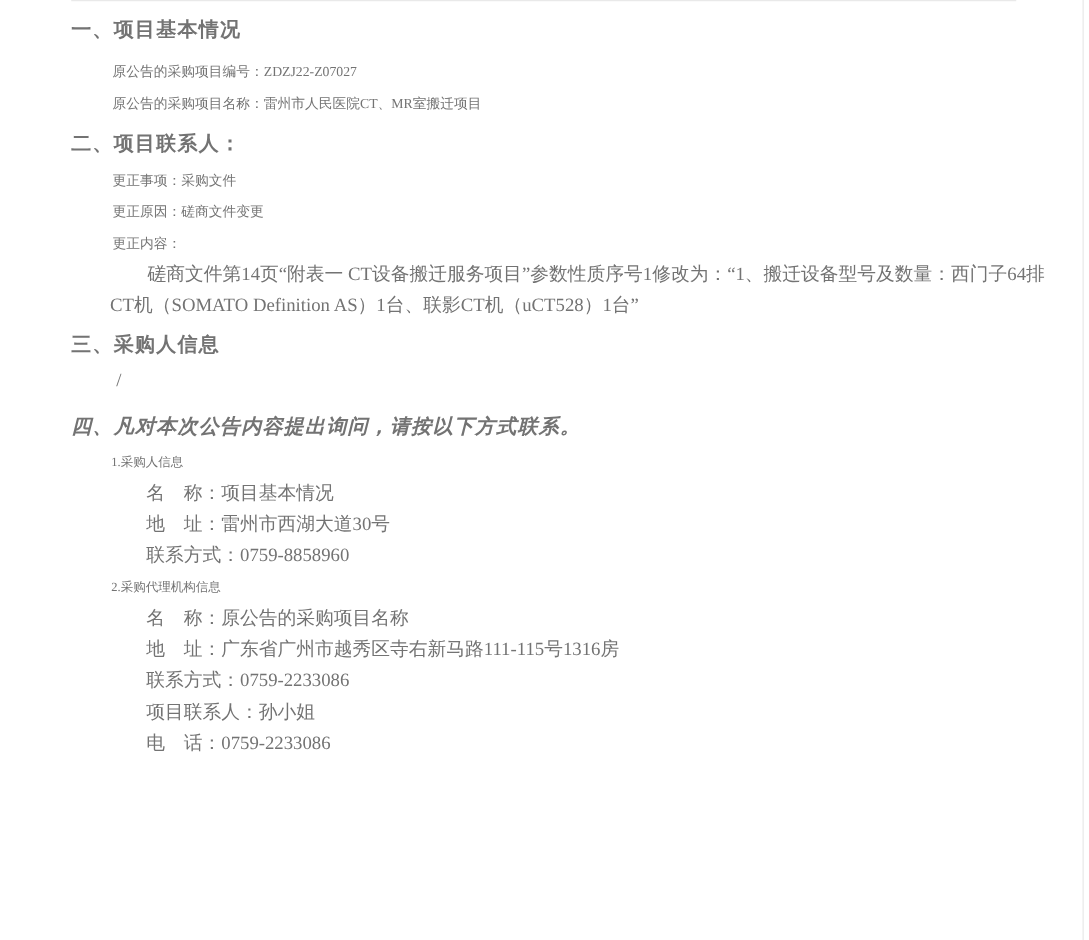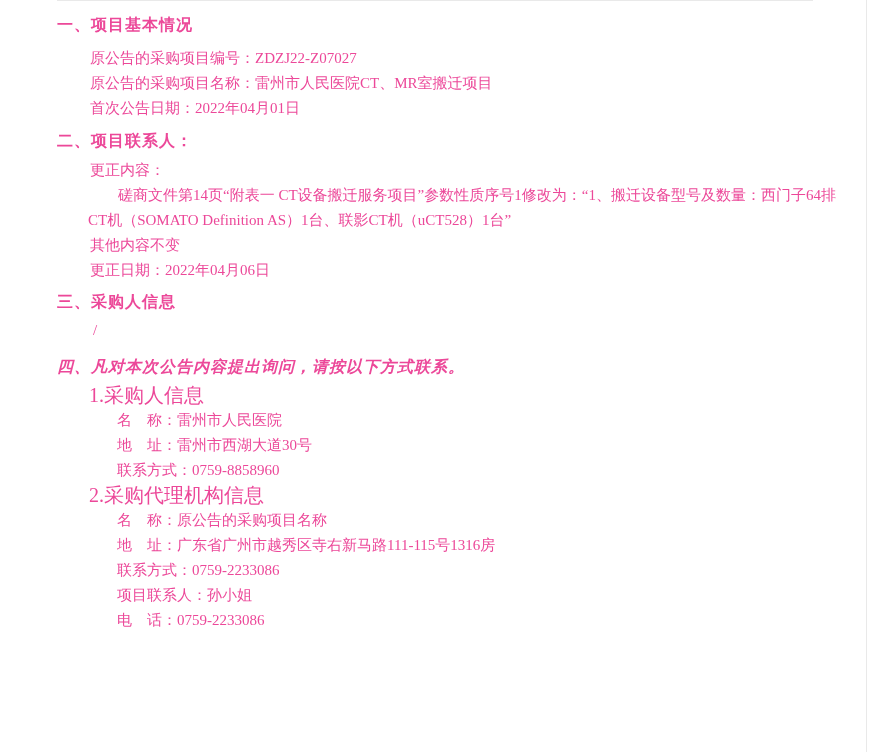--- a/index.html
+++ b/index.html
@@ -6,21 +6,21 @@
     margin: 0;
     padding: 0;
     background: #ffffff;
   }
   .page {
     position: relative;
     width: 871px;
     height: 752px;
     background: #ffffff;
     overflow: hidden;
-    color: #ec4899;
+    color: #737373;
     font-family: "Liberation Serif", "DejaVu Serif", serif;
   }
   .top-border {
     position: absolute;
     top: 0; left: 57px;
     width: 756px; height: 1px;
     background: #e9e9e9;
   }
   .right-border {
     position: absolute;
@@ -29,37 +29,37 @@
     background: #e9e9e9;
   }
   .sec-heading {
     font-size: 16px;
     font-weight: bold;
     line-height: 22px;
     margin: 0 0 0 57px;
     letter-spacing: 1px;
   }
   .body-line {
-    font-size: 15px;
+    font-size: 11px;
     line-height: 25px;
     margin: 0 0 0 90px;
   }
   .para {
     font-size: 15px;
     line-height: 25px;
     margin: 0 26px 0 88px;
     text-indent: 30px;
   }
   .slash-line {
     font-size: 15px;
     line-height: 25px;
     margin: 5px 0 0 93px;
   }
   .group-title {
-    font-size: 20px;
+    font-size: 10px;
     line-height: 25px;
     margin: 0 0 0 89px;
   }
   .detail-line {
     font-size: 15px;
     line-height: 25px;
     margin: 0 0 0 117px;
   }
   .footer-line {
     font-size: 15px;
@@ -80,41 +80,38 @@
 <body>
 
 <div class="page">
   <div class="top-border"></div>
   <div class="right-border"></div>
 
   <div class="sec-heading" id="h1">一、项目基本情况</div>
   <div class="s1-lines">
     <div class="body-line">原公告的采购项目编号：ZDZJ22-Z07027</div>
     <div class="body-line">原公告的采购项目名称：雷州市人民医院CT、MR室搬迁项目</div>
-    <div class="body-line">首次公告日期：2022年04月01日</div>
   </div>
 
   <div class="sec-heading" id="h2">二、项目联系人：</div>
   <div class="s2-lines">
+    <div class="body-line">更正事项：采购文件</div>
+    <div class="body-line">更正原因：磋商文件变更</div>
     <div class="body-line">更正内容：</div>
   </div>
   <div class="para">磋商文件第14页“附表一 CT设备搬迁服务项目”参数性质序号1修改为：“1、搬迁设备型号及数量：西门子64排CT机（SOMATO Definition AS）1台、联影CT机（uCT528）1台”</div>
-  <div>
-    <div class="body-line">其他内容不变</div>
-    <div class="body-line">更正日期：2022年04月06日</div>
-  </div>
 
   <div class="sec-heading" id="h3">三、采购人信息</div>
   <div class="slash-line">/</div>
 
   <div class="sec-heading" id="h4">四、凡对本次公告内容提出询问，请按以下方式联系。</div>
   <div class="s4-block">
     <div>
       <div class="group-title">1.采购人信息</div>
-      <div class="detail-line">名　称：雷州市人民医院</div>
+      <div class="detail-line">名　称：项目基本情况</div>
       <div class="detail-line">地　址：雷州市西湖大道30号</div>
       <div class="detail-line">联系方式：0759-8858960</div>
     </div>
     <div>
       <div class="group-title">2.采购代理机构信息</div>
       <div class="detail-line">名　称：原公告的采购项目名称</div>
       <div class="detail-line">地　址：广东省广州市越秀区寺右新马路111-115号1316房</div>
       <div class="detail-line">联系方式：0759-2233086</div>
     </div>
     <div>

